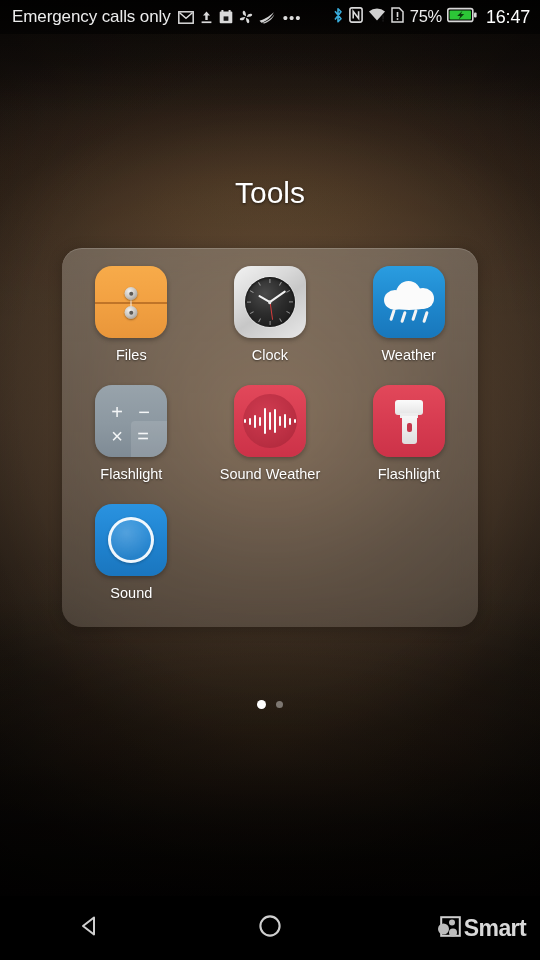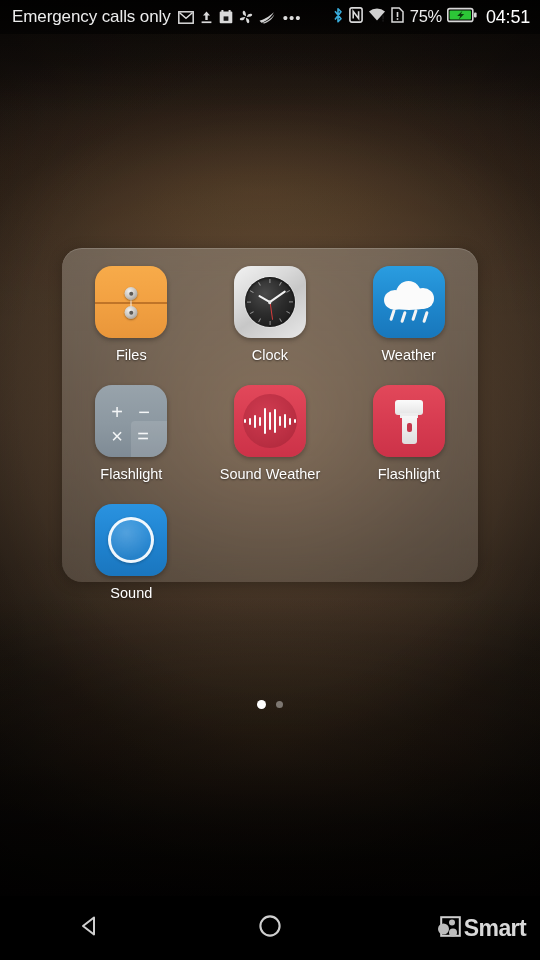--- a/index.html
+++ b/index.html
@@ -56,21 +56,21 @@
   #sb-dots { font-size:15px; color:#dcdcdc; letter-spacing:1px; margin-left:2px; }
 
   
   #folder-title {
     position:absolute; top:176px; left:0; width:540px;
     text-align:center; color:#fff; font-size:30px; font-weight:400;
     text-shadow:0 1px 3px rgba(0,0,0,0.6);
     z-index:6;
   }
   #folder-panel {
-    position:absolute; left:62px; top:248px; width:416px; height:334px;
+    position:absolute; left:62px; top:248px; width:416px; height:379px;
     border-radius:20px; z-index:5;
     background:linear-gradient(180deg, rgba(176,168,158,0.40) 0%, rgba(160,150,140,0.36) 45%, rgba(140,130,120,0.33) 100%);
     box-shadow:inset 0 1px 0 rgba(255,255,255,0.16), 0 2px 14px rgba(0,0,0,0.28);
     backdrop-filter:blur(12px);
   }
   #folder-grid {
     position:absolute; left:0; top:18px; width:416px;
     display:grid; grid-template-columns:repeat(3,1fr);
     row-gap:21px;
   }
@@ -316,24 +316,25 @@
       </span>
       <span id="sb-batt-pct">75%</span>
       <span class="sbi">
         <svg width="30" height="16" viewBox="0 0 30 16">
             <rect x="0.8" y="1.6" width="25" height="12.8" rx="2" fill="none" stroke="#e4e4e4" stroke-width="1.6"></rect>
             <rect x="27" y="5.4" width="2.6" height="5.2" rx="1" fill="#e4e4e4"></rect>
             <rect x="2.6" y="3.4" width="21.4" height="9.2" rx="1" fill="#2fd13a"></rect>
             <path d="M15.4 3.8 L10.2 8.9 H13.3 L11.8 12.4 L17.2 7.0 H14.0 Z" fill="#0c3f10"></path>
           </svg>
       </span>
-      <span id="sb-clock">04:51</span>
+      <span id="sb-clock">16:47</span>
     </span>
   </div>
 
+  <div id="folder-title">Tools</div>
 
   <div id="folder-panel">
     <div id="folder-grid">
 
       <div class="app-cell">
         <div class="app-icon ic-files">
           <span class="seam"></span>
             <span class="string"></span>
           <span class="stud s1"></span>
             <span class="stud s2"></span>

